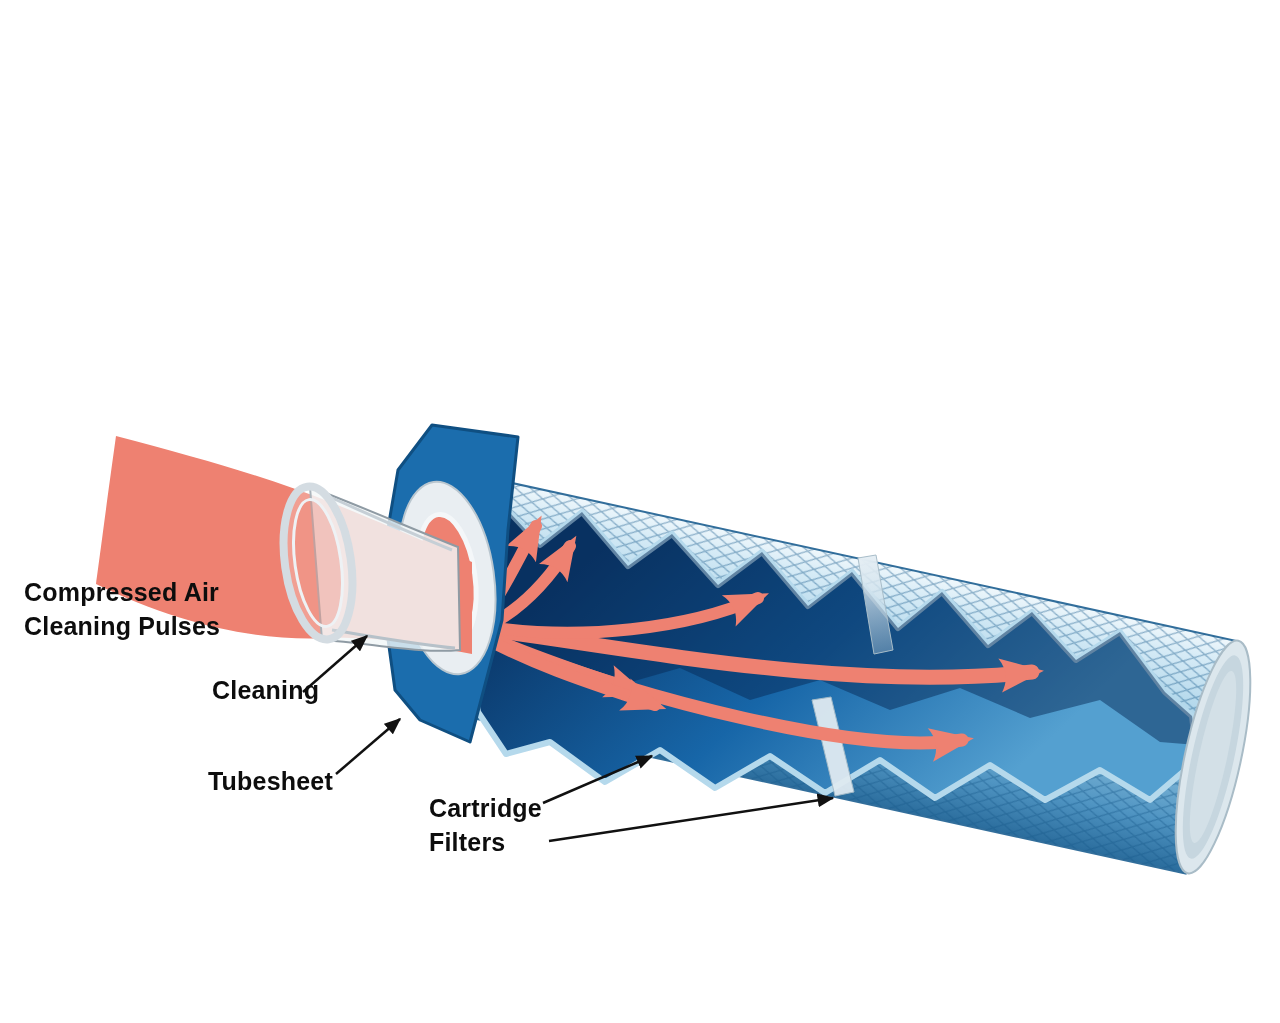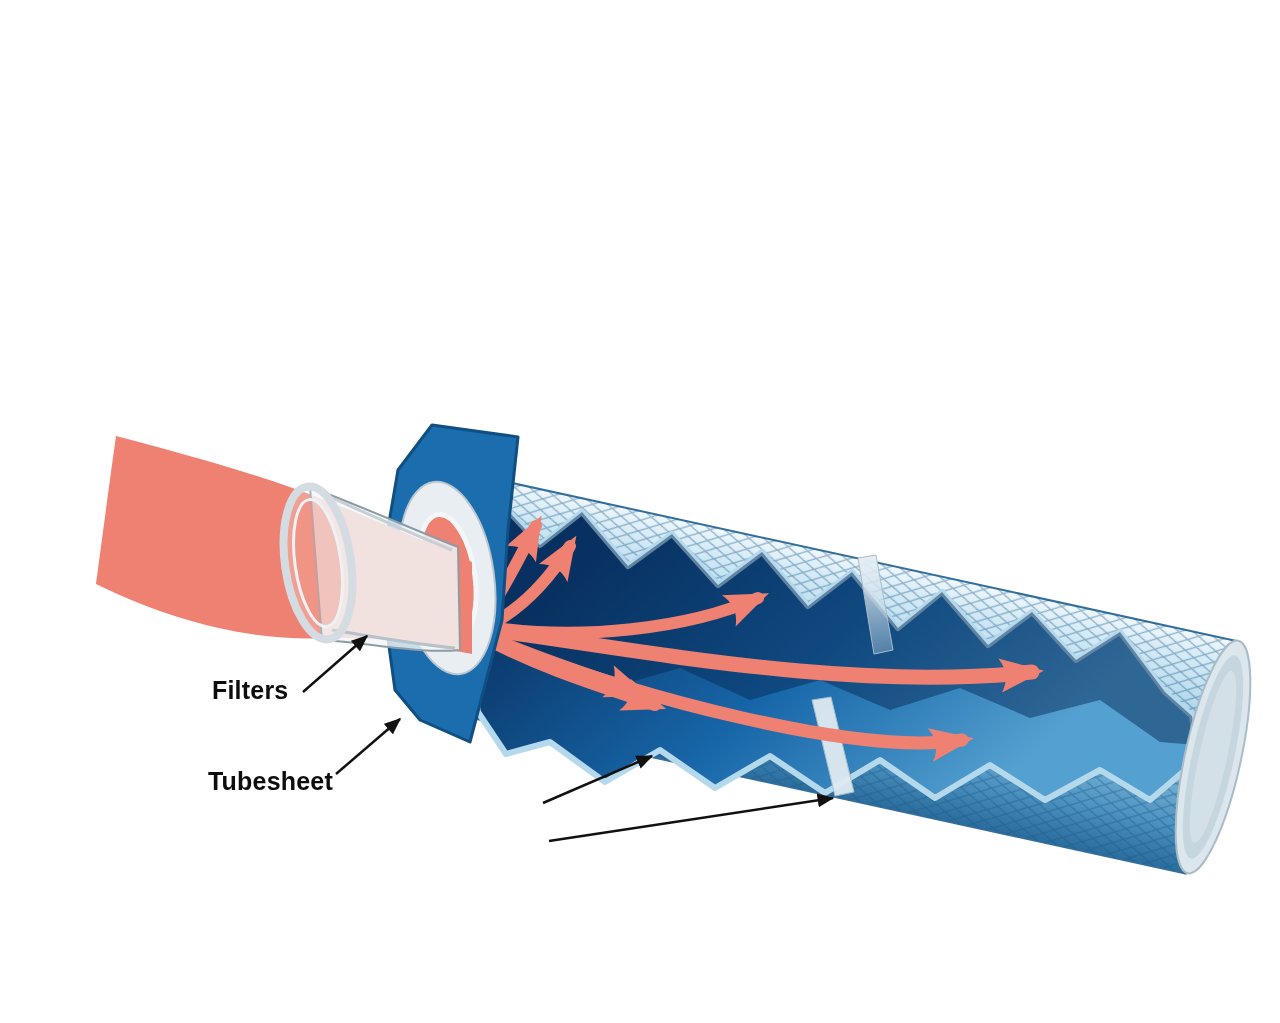--- a/index.html
+++ b/index.html
@@ -117,16 +117,20 @@
   </g>
 
   <g stroke="#111111" stroke-width="2.5">
     <line x1="303" y1="692" x2="367" y2="636" marker-end="url(#blackHead)"></line>
     <line x1="336" y1="774" x2="400" y2="719" marker-end="url(#blackHead)"></line>
     <line x1="543" y1="803" x2="652" y2="756" marker-end="url(#blackHead)"></line>
     <line x1="549" y1="841" x2="833" y2="798" marker-end="url(#blackHead)"></line>
   </g>
 </svg>
 
-<div class="label label-venturi">Filters</div>
+<div class="label label-compressed">Compressed Air
+Cleaning Pulses</div>
+<div class="label label-venturi">Cleaning</div>
 <div class="label label-tubesheet">Tubesheet</div>
+<div class="label label-cartridge">Cartridge
+Filters</div>
 
 </div>
 
 </body></html>

